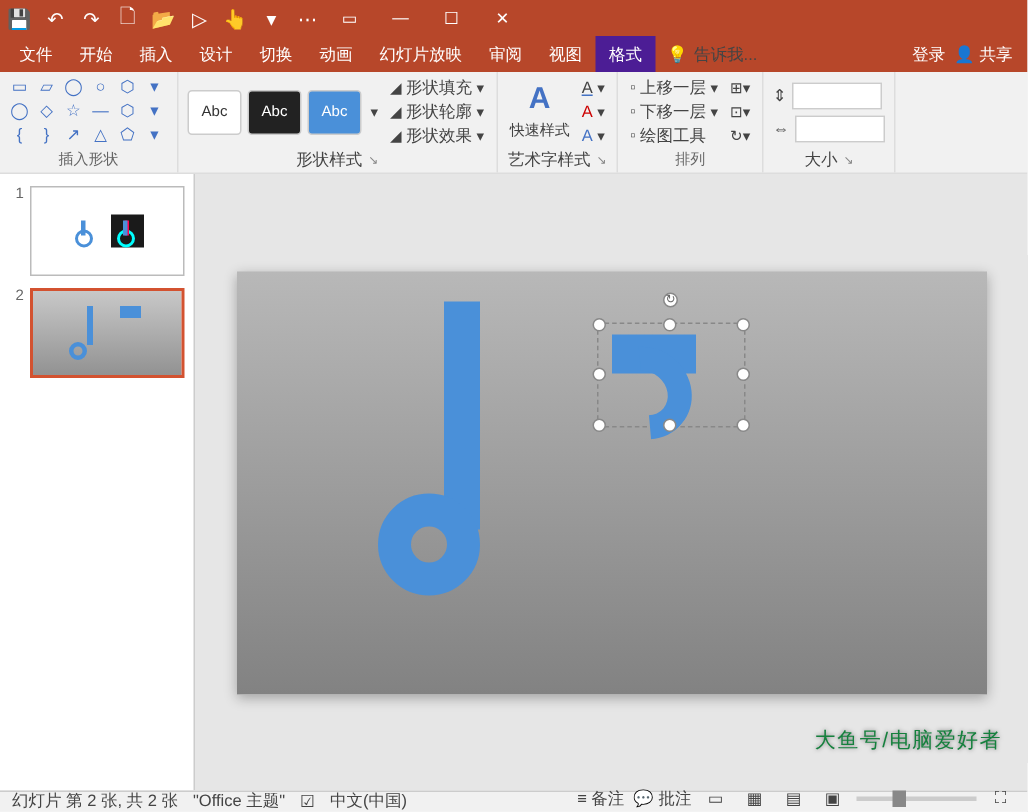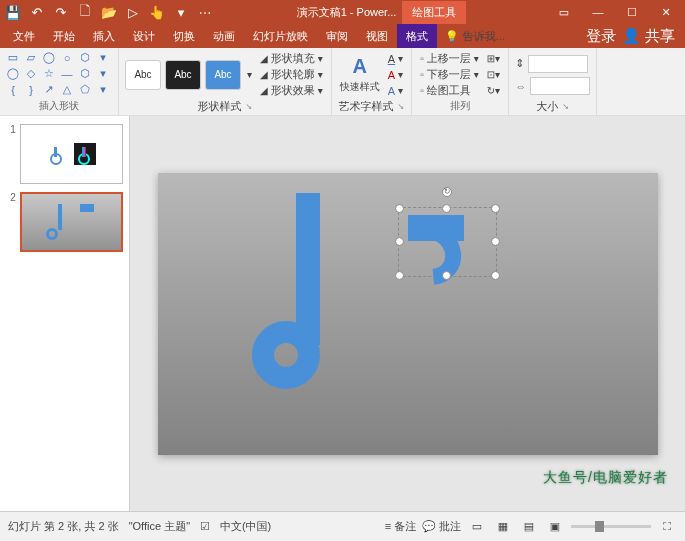--- a/index.html
+++ b/index.html
@@ -10,21 +10,21 @@
 .title-center{flex:1;display:flex;align-items:center;justify-content:center;gap:6px;color:#fff}
 .title-text{color:#fff;font-size:11px}
 .context-tab{background:#e15e41;padding:4px 10px;color:#fff;font-size:11px}
 .wincontrols{display:flex}
 .winbtn{width:34px;height:24px;display:flex;align-items:center;justify-content:center;color:#fff;font-size:11px}
 .ribbon-tabs{background:#b7472a;height:24px;display:flex;align-items:center;padding:0 4px}
 .rtab{padding:0 9px;height:24px;display:flex;align-items:center;color:#fff;font-size:11px}
 .rtab.active{background:#4c1d95;color:#fff}
 .tell-me{flex:1;display:flex;align-items:center;padding:0 8px;color:#f9c8bb;font-size:11px;gap:4px}
 .signin{display:flex;gap:6px;align-items:center;padding:0 6px}
-.signin span{color:#fff;font-size:15px}
+.signin span{color:#fff;font-size:11px}
 .ribbon{background:#f1f1f1;height:68px;border-bottom:1px solid #ddd;display:flex}
 .rgroup{border-right:1px solid #ddd;display:flex;flex-direction:column;padding:2px 6px}
 .rgroup-body{flex:1;display:flex;align-items:center;gap:4px}
 .rgroup-label{height:14px;font-size:10px;color:#666;display:flex;align-items:center;justify-content:center;gap:4px}
 .shapes-gallery{display:grid;grid-template-columns:repeat(6,16px);grid-template-rows:repeat(3,14px);gap:2px;align-content:center}
 .shape-g{width:14px;height:12px;display:flex;align-items:center;justify-content:center;color:#4472c4;font-size:11px}
 .style-gallery{display:flex;gap:4px;align-items:center}
 .style-item{width:36px;height:30px;border:1px solid #ccc;border-radius:3px;display:flex;align-items:center;justify-content:center;font-size:10px}
 .style-item.s1{background:#fff;color:#333}
 .style-item.s2{background:#222;color:#fff}
@@ -47,21 +47,21 @@
 .selected-shape{position:absolute;left:242px;top:36px;width:95px;height:66px}
 .sel-body{width:100%;height:100%;position:relative}
 .sel-rect{position:absolute;left:8px;top:6px;width:56px;height:26px;background:#4a90d9}
 .sel-arc{position:absolute;left:-2px;top:15px;width:64px;height:60px;border:16px solid #4a90d9;border-bottom-color:transparent;border-left-color:transparent;border-radius:50%;transform:rotate(40deg)}
 .handle{position:absolute;width:9px;height:9px;background:#fff;border:1px solid #888;border-radius:50%}
 .handle.tl{left:-5px;top:-5px}.handle.tm{left:50%;top:-5px;margin-left:-5px}.handle.tr{right:-5px;top:-5px}
 .handle.ml{left:-5px;top:50%;margin-top:-5px}.handle.mr{right:-5px;top:50%;margin-top:-5px}
 .handle.bl{left:-5px;bottom:-5px}.handle.bm{left:50%;bottom:-5px;margin-left:-5px}.handle.br{right:-5px;bottom:-5px}
 .rotate-h{position:absolute;left:50%;top:-22px;margin-left:-5px;width:10px;height:10px;border:1px solid #888;border-radius:50%;background:#fff;display:flex;align-items:center;justify-content:center;font-size:8px;color:#666}
 .sel-border{position:absolute;left:-2px;top:-2px;right:-2px;bottom:-2px;border:1px dashed #888}
-.statusbar{height:30px;background:#f1f1f1;border-top:1px solid #ccc;display:flex;align-items:center;padding:0 8px;gap:10px;font-size:10px;color:#666}
+.statusbar{height:14px;background:#f1f1f1;border-top:1px solid #ccc;display:flex;align-items:flex-end;padding:0 8px;gap:10px;font-size:10px;color:#666}
 .statusbar .right{margin-left:auto;display:flex;gap:6px;align-items:center}
 .status-btn{width:20px;height:18px;display:flex;align-items:center;justify-content:center}
 .zoom-slider{width:80px;height:3px;background:#ccc;position:relative}
 .zoom-slider::after{content:"";position:absolute;left:30%;top:-4px;width:9px;height:11px;background:#888}
 .watermark{position:absolute;right:17px;bottom:24px;color:#15803d;font-size:14px;letter-spacing:1px;text-shadow:0 0 3px rgba(0,0,0,.5)}
 .dlauncher{font-size:8px;color:#888;cursor:pointer}
 .tiktok{display:inline-block;width:22px;height:22px;position:relative}
 .tiktok.dark{background:#1a1a1a}
 .tiktok::after{content:"";position:absolute;left:8px;top:4px;width:3px;height:10px;background:#4a90d9}
 .tiktok::before{content:"";position:absolute;left:4px;top:10px;width:8px;height:8px;border:2.5px solid #4a90d9;border-radius:50%}
@@ -75,24 +75,20 @@
   <div class="qat">
     <div class="qat-btn">💾</div>
     <div class="qat-btn">↶</div>
     <div class="qat-btn">↷</div>
     <div class="qat-btn">🗋</div>
     <div class="qat-btn">📂</div>
     <div class="qat-btn">▷</div>
     <div class="qat-btn">👆</div>
     <div class="qat-btn">▾</div>
     <div class="qat-btn">⋯</div>
-  </div>
-  <div class="title-center">
-    <span class="title-text">演示文稿1 - Power...</span>
-    <span class="context-tab">绘图工具</span>
   </div>
   <div class="wincontrols">
     <div class="winbtn">▭</div>
     <div class="winbtn">—</div>
     <div class="winbtn">☐</div>
     <div class="winbtn close">✕</div>
   </div>
 </div>
 
 <div class="ribbon-tabs">

